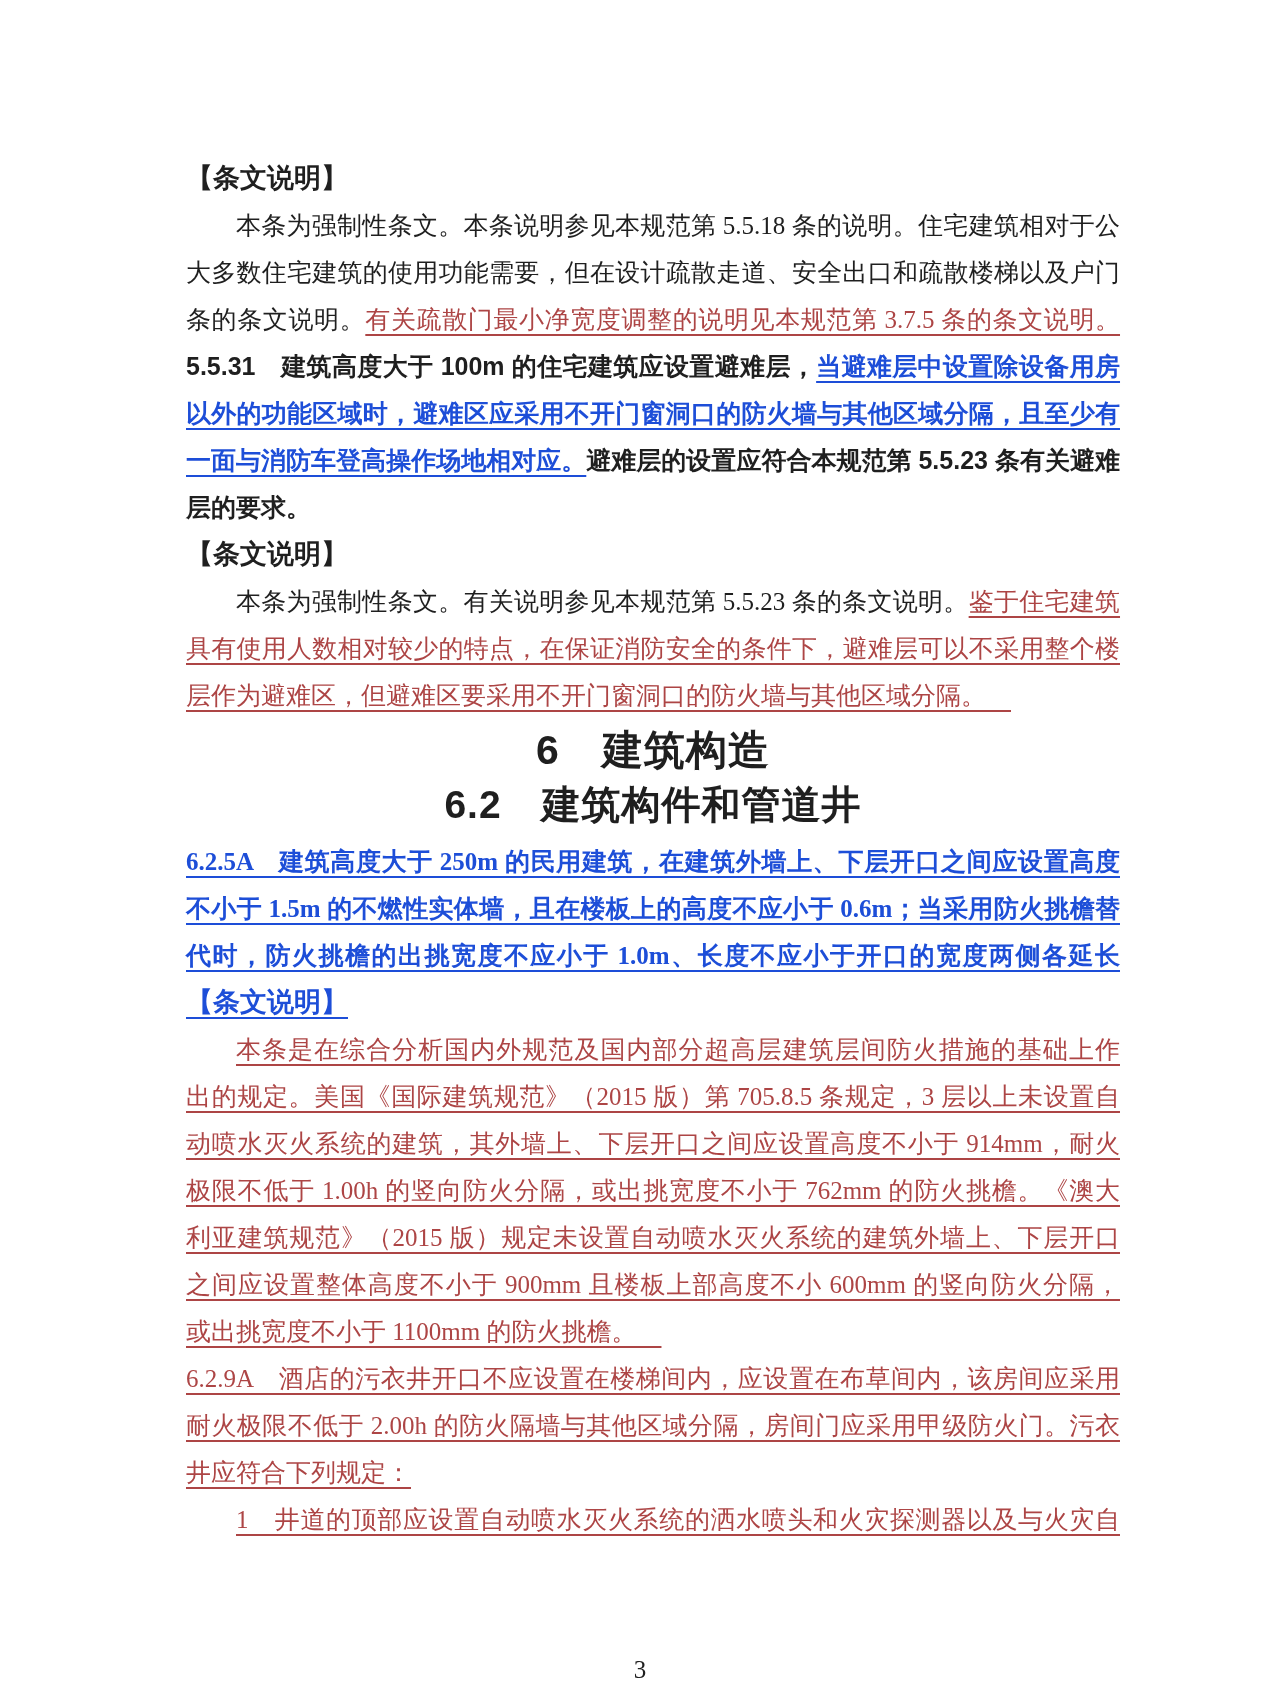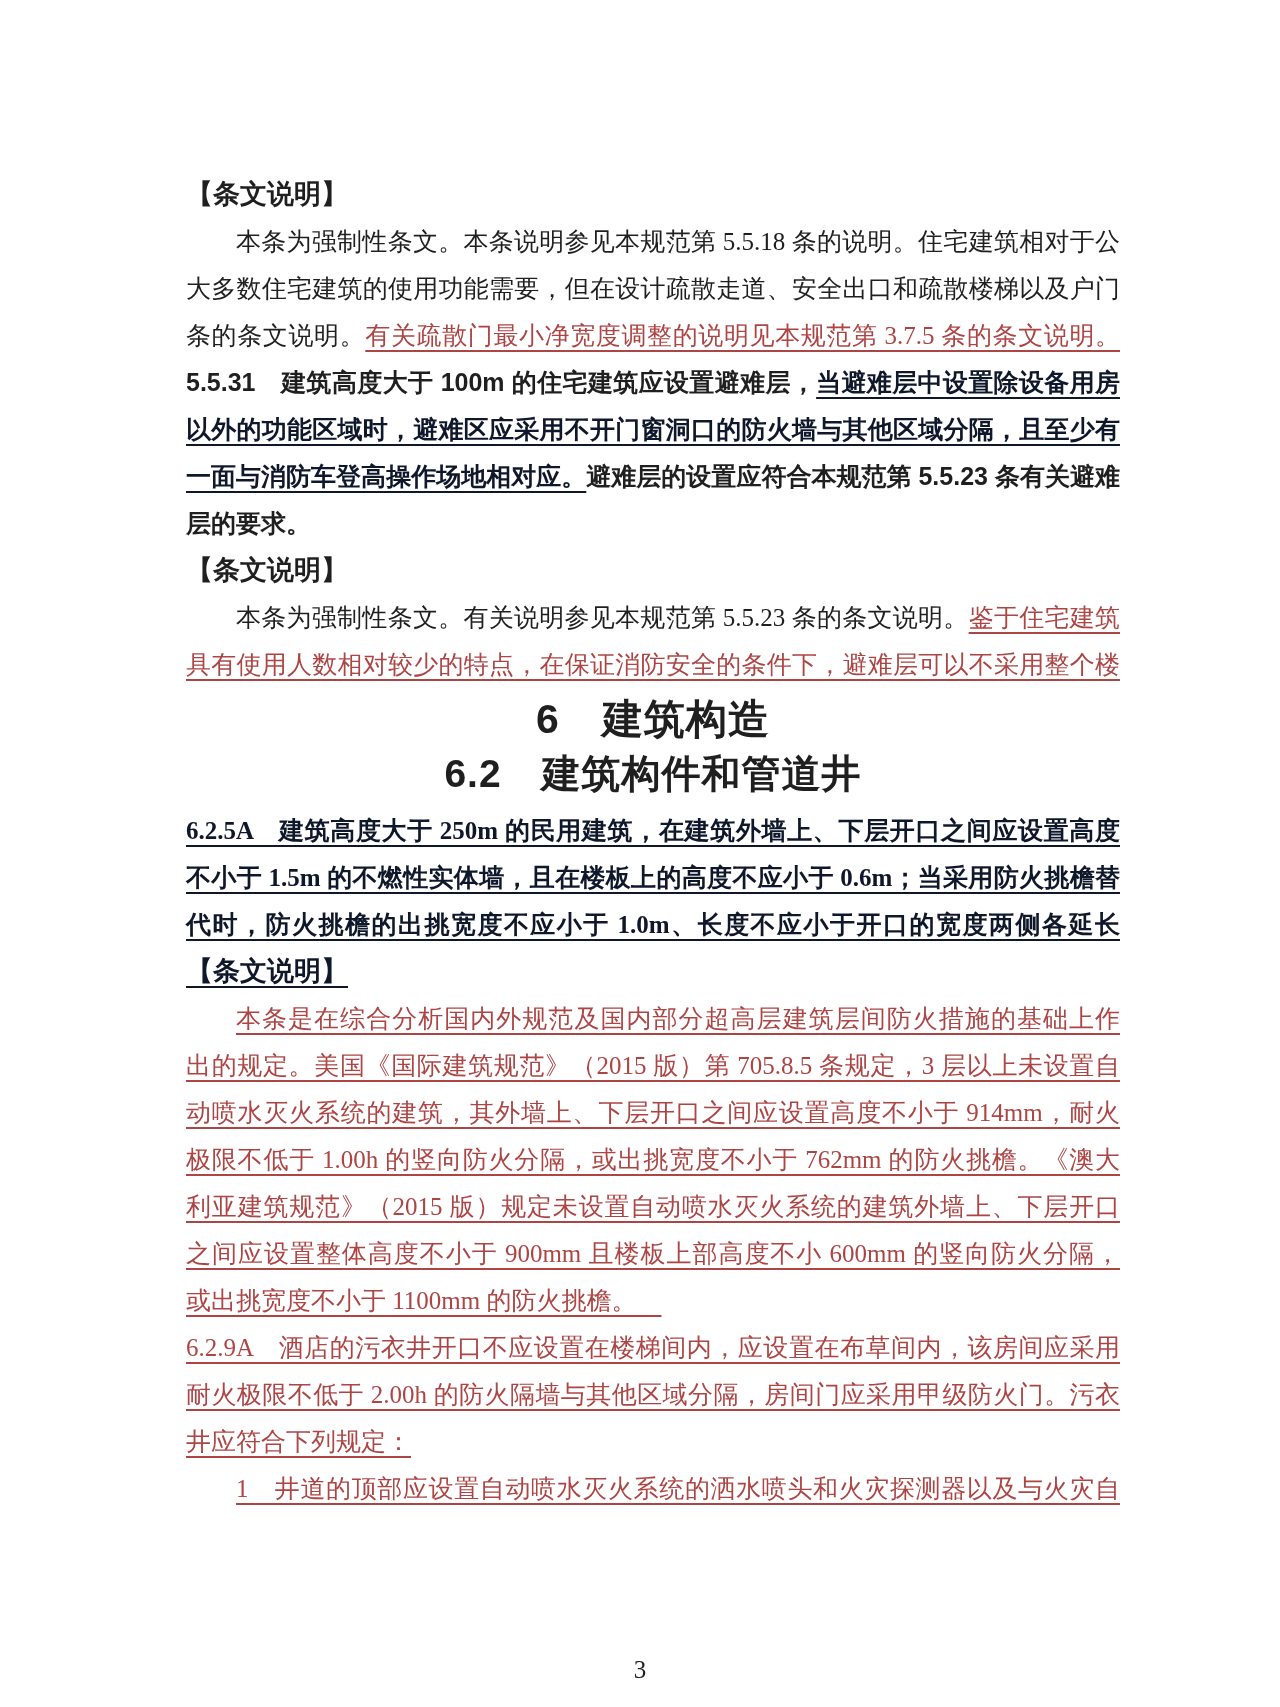--- a/index.html
+++ b/index.html
@@ -6,42 +6,42 @@
   .page{
     position:relative;
     width:1280px;height:1707px;
     background:#ffffff;
     font-family:"Liberation Serif","DejaVu Serif",serif;
     color:#1f1f1f;
     overflow:hidden;
   }
   .content{
     position:absolute;
-    left:186px;top:171px;
+    left:186px;top:155px;
     width:934px;
   }
   .line{
     font-size:25px;
     line-height:47px;
     height:47px;
     text-align:justify;
     text-align-last:left;
     white-space:normal;
   }
   .jl{ text-align-last:justify; }
   .ind{ text-indent:50px; }
   
   .hei{
     font-family:"Liberation Sans","DejaVu Sans",sans-serif;
     font-weight:bold;
   }
   .lbl{ font-size:27px; }
   
   .rbu{
-    color:#0f172a;
+    color:#1d4ed8;
     font-weight:bold;
     text-decoration:underline;
     text-decoration-thickness:2px;
     text-underline-offset:6px;
   }
   
   .ru{
     color:#ad4545;
     text-decoration:underline;
     text-decoration-thickness:1.5px;
@@ -82,20 +82,21 @@
       <div class="line ind jl"><span>本条为强制性条文。本条说明参见本规范第 5.5.18 条的说明。住宅建筑相对于公</span></div>
       <div class="line jl"><span>大多数住宅建筑的使用功能需要，但在设计疏散走道、安全出口和疏散楼梯以及户门</span></div>
       <div class="line jl"><span>条的条文说明。</span><span class="ru">有关疏散门最小净宽度调整的说明见本规范第 3.7.5 条的条文说明。</span></div>
       <div class="line jl"><span class="hei">5.5.31　建筑高度大于 100m 的住宅建筑应设置避难层，</span><span class="rbu">当避难层中设置除设备用房</span></div>
       <div class="line jl"><span class="rbu">以外的功能区域时，避难区应采用不开门窗洞口的防火墙与其他区域分隔，且至少有</span></div>
       <div class="line jl"><span class="rbu">一面与消防车登高操作场地相对应。</span><span class="hei">避难层的设置应符合本规范第 5.5.23 条有关避难</span></div>
       <div class="line"><span class="hei">层的要求。</span></div>
       <div class="line"><span class="hei lbl">【条文说明】</span></div>
       <div class="line ind jl"><span>本条为强制性条文。有关说明参见本规范第 5.5.23 条的条文说明。</span><span class="ru">鉴于住宅建筑</span></div>
       <div class="line jl"><span class="ru">具有使用人数相对较少的特点，在保证消防安全的条件下，避难层可以不采用整个楼</span></div>
+      <div class="line"><span class="ru">层作为避难区，但避难区要采用不开门窗洞口的防火墙与其他区域分隔。　</span></div>
       <div class="line h1c"><span class="hei">6　建筑构造</span></div>
       <div class="line h2c"><span class="hei">6.2　建筑构件和管道井</span></div>
       <div class="line jl gap-top"><span class="rbu">6.2.5A　建筑高度大于 250m 的民用建筑，在建筑外墙上、下层开口之间应设置高度</span></div>
       <div class="line jl"><span class="rbu">不小于 1.5m 的不燃性实体墙，且在楼板上的高度不应小于 0.6m；当采用防火挑檐替</span></div>
       <div class="line jl"><span class="rbu">代时，防火挑檐的出挑宽度不应小于 1.0m、长度不应小于开口的宽度两侧各延长</span></div>
       <div class="line"><span class="hei lbl rbu">【条文说明】</span></div>
       <div class="line ind jl"><span class="ru">本条是在综合分析国内外规范及国内部分超高层建筑层间防火措施的基础上作</span></div>
       <div class="line jl"><span class="ru">出的规定。美国《国际建筑规范》（2015 版）第 705.8.5 条规定，3 层以上未设置自</span></div>
       <div class="line jl"><span class="ru">动喷水灭火系统的建筑，其外墙上、下层开口之间应设置高度不小于 914mm，耐火</span></div>
       <div class="line jl"><span class="ru">极限不低于 1.00h 的竖向防火分隔，或出挑宽度不小于 762mm 的防火挑檐。《澳大</span></div>

